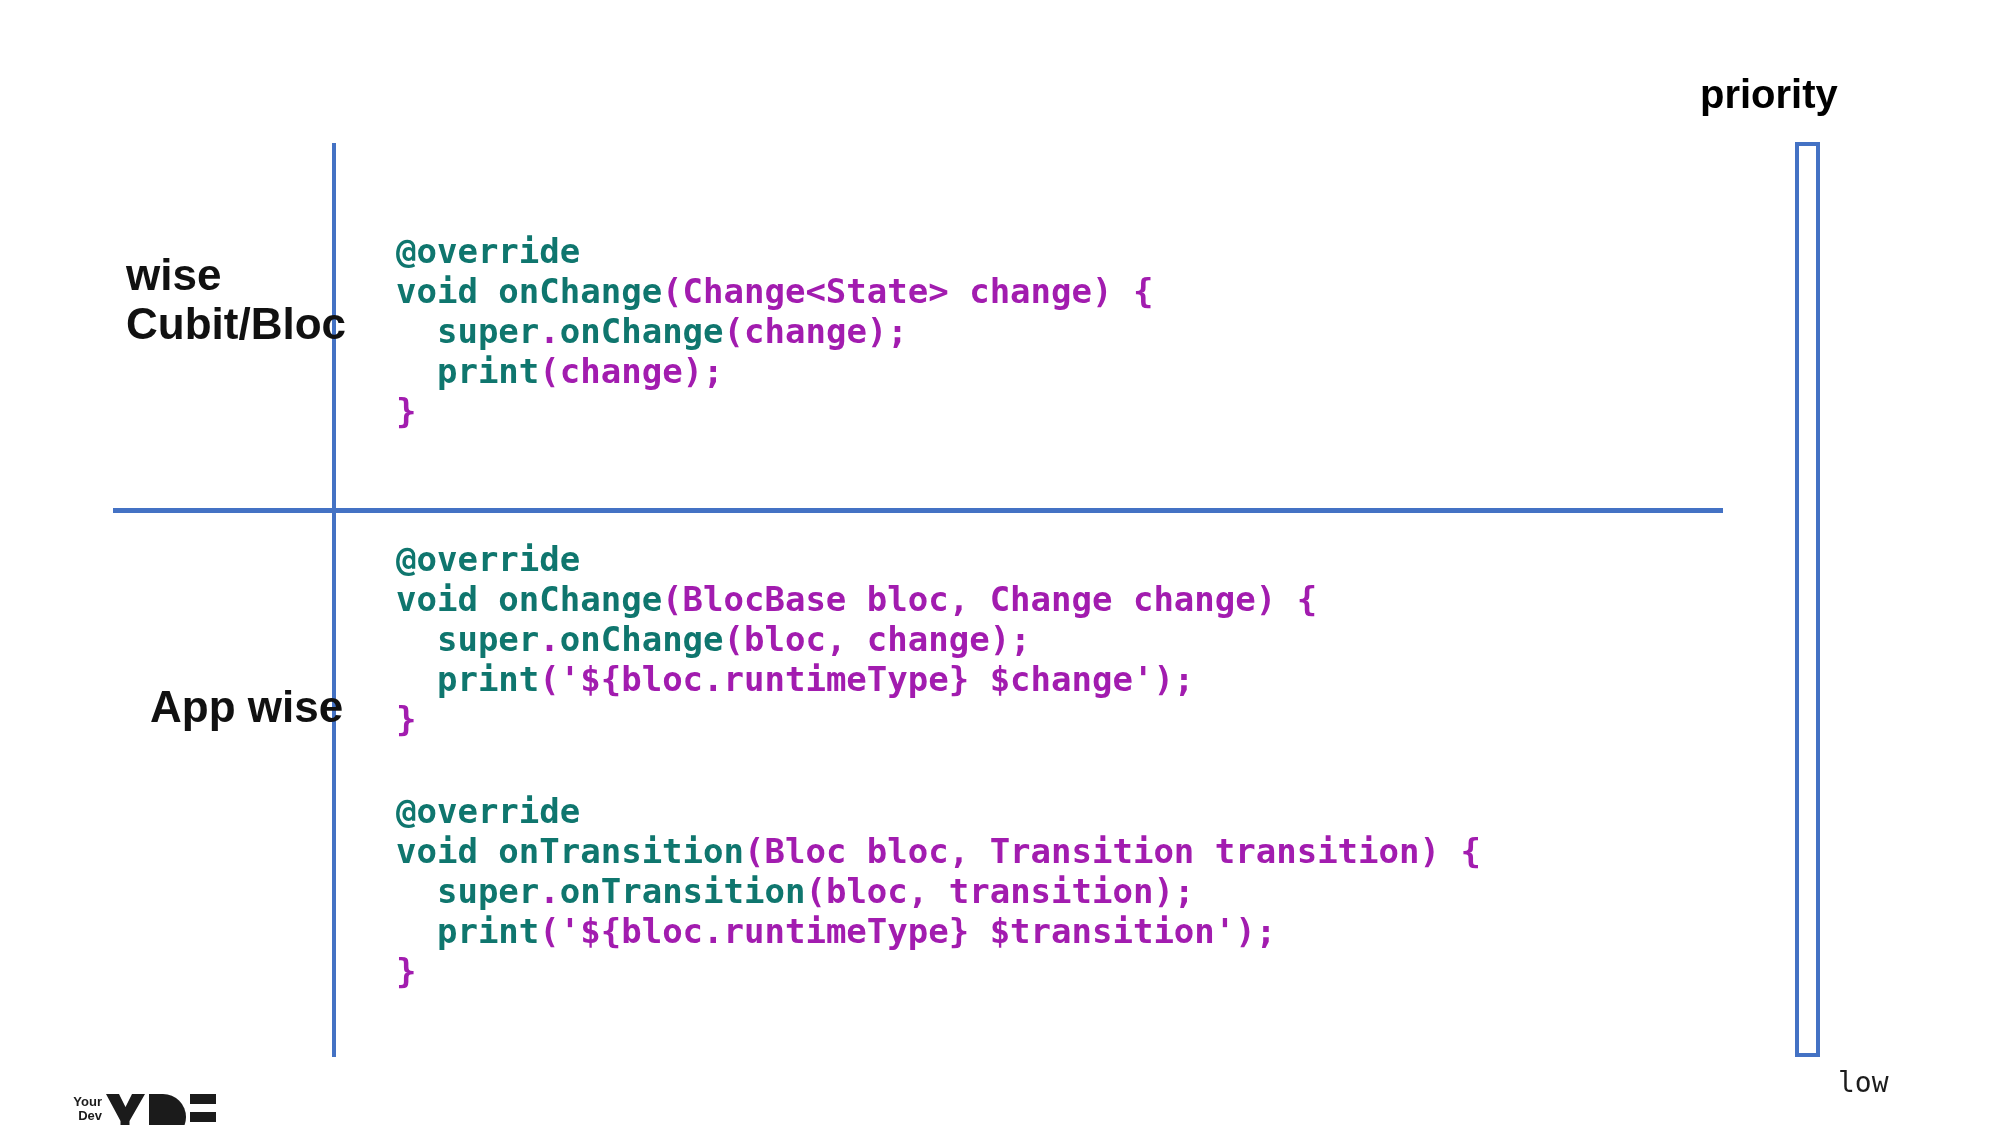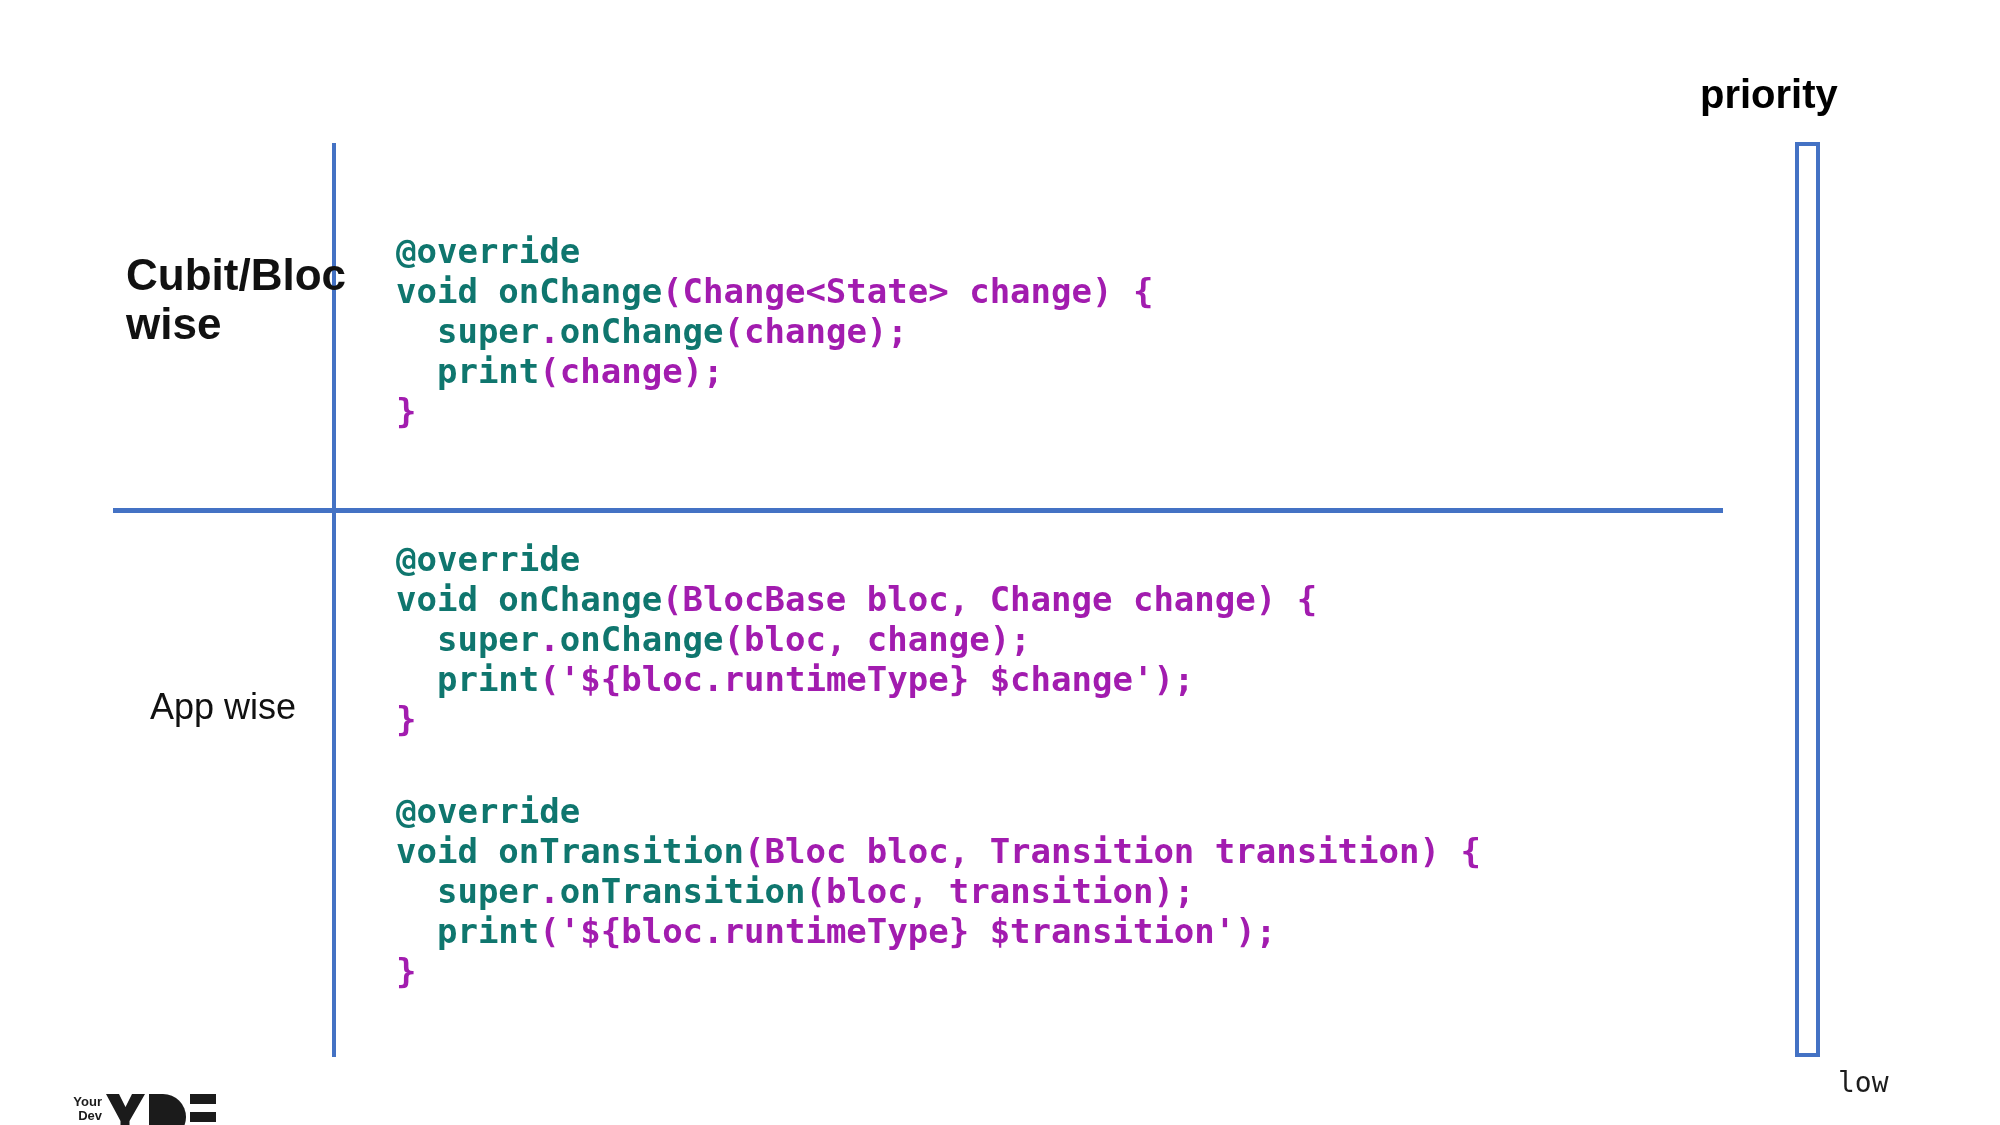--- a/index.html
+++ b/index.html
@@ -44,23 +44,23 @@
     font-size: 44px;
     line-height: 49px;
     font-weight: bold;
     color: #111111;
     letter-spacing: 0px;
   }
   .label-app {
     position: absolute;
     left: 150px;
     top: 682px;
-    font-size: 36px;
+    font-size: 44px;
     line-height: 49px;
-    font-weight: normal;
+    font-weight: bold;
     color: #111111;
   }
 
   
   .priority-title {
     position: absolute;
     left: 1700px;
     top: 72px;
     width: 215px;
     text-align: left;
@@ -122,22 +122,22 @@
 </style>
 </head>
 <body>
 
 <div class="slide">
 
   <div class="v-axis"></div>
   <div class="h-axis"></div>
 
   <div class="label-cubit">
+    <div>wise</div>
     <div>Cubit/Bloc</div>
-    <div>wise</div>
   </div>
   <div class="label-app">App wise</div>
 
   <div class="priority-title">priority</div>
   <div class="priority-bar"></div>
   <div class="low-label">low</div>
 
   <div class="code-block code-block-1"><div><span class="kw">@override</span></div><div><span class="kw">void onChange</span><span class="pl">(Change&lt;State&gt; change) {</span></div><div><span class="pl">  </span><span class="kw">super</span><span class="pl">.</span><span class="kw">onChange</span><span class="pl">(change);</span></div><div><span class="pl">  </span><span class="kw">print</span><span class="pl">(change);</span></div><div><span class="pl">}</span></div></div>
   <div class="code-block code-block-2"><div><span class="kw">@override</span></div><div><span class="kw">void onChange</span><span class="pl">(BlocBase bloc, Change change) {</span></div><div><span class="pl">  </span><span class="kw">super</span><span class="pl">.</span><span class="kw">onChange</span><span class="pl">(bloc, change);</span></div><div><span class="pl">  </span><span class="kw">print</span><span class="pl">('${bloc.runtimeType} $change');</span></div><div><span class="pl">}</span></div></div>
   <div class="code-block code-block-3"><div><span class="kw">@override</span></div><div><span class="kw">void onTransition</span><span class="pl">(Bloc bloc, Transition transition) {</span></div><div><span class="pl">  </span><span class="kw">super</span><span class="pl">.</span><span class="kw">onTransition</span><span class="pl">(bloc, transition);</span></div><div><span class="pl">  </span><span class="kw">print</span><span class="pl">('${bloc.runtimeType} $transition');</span></div><div><span class="pl">}</span></div></div>

